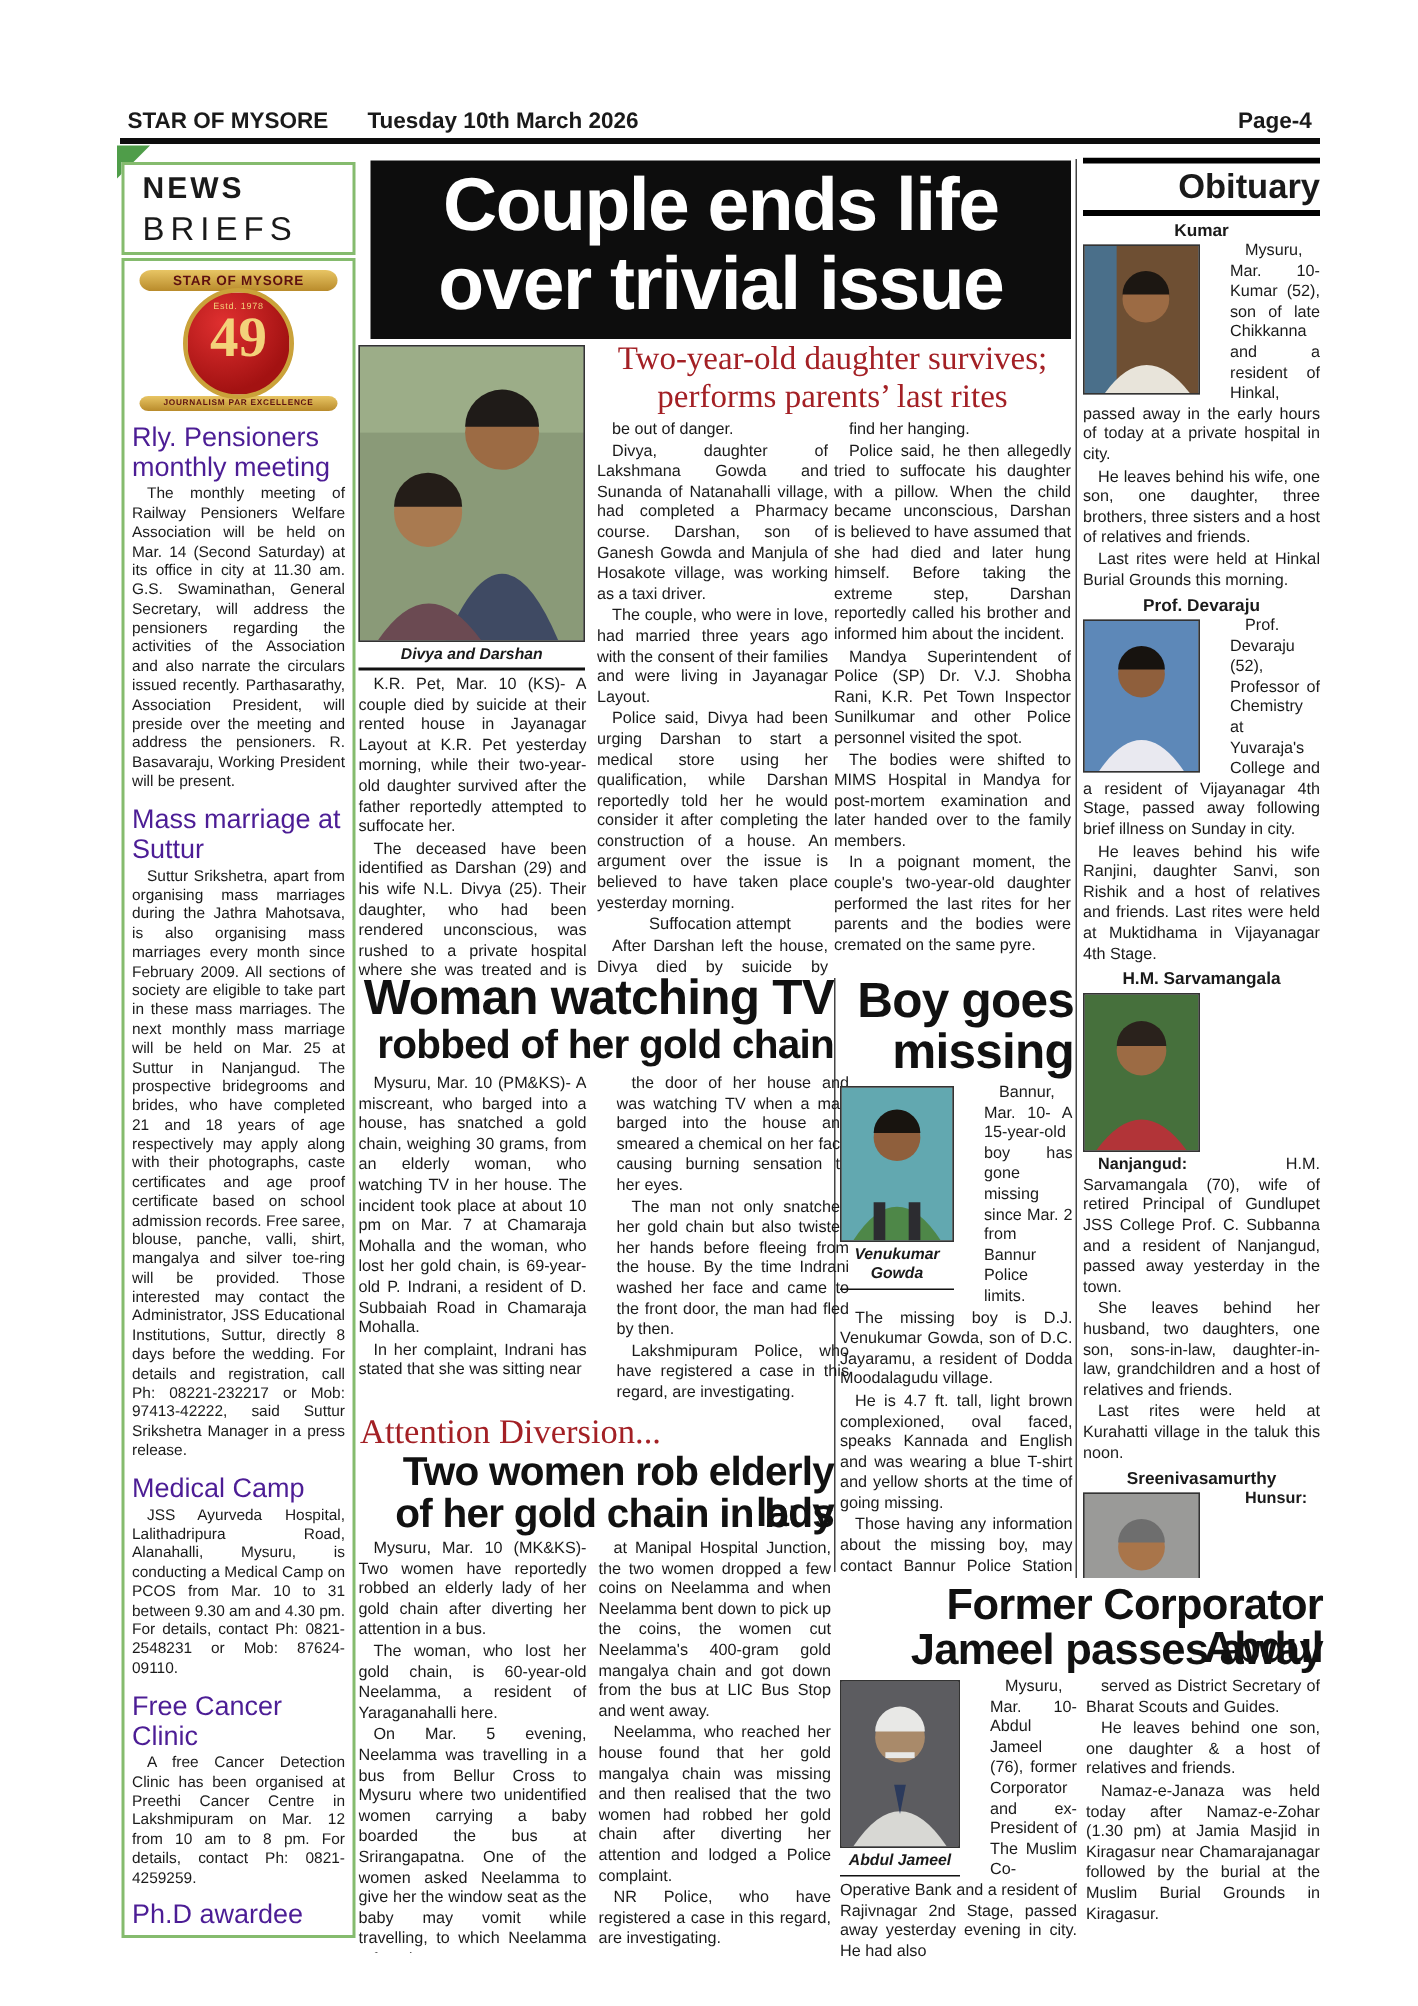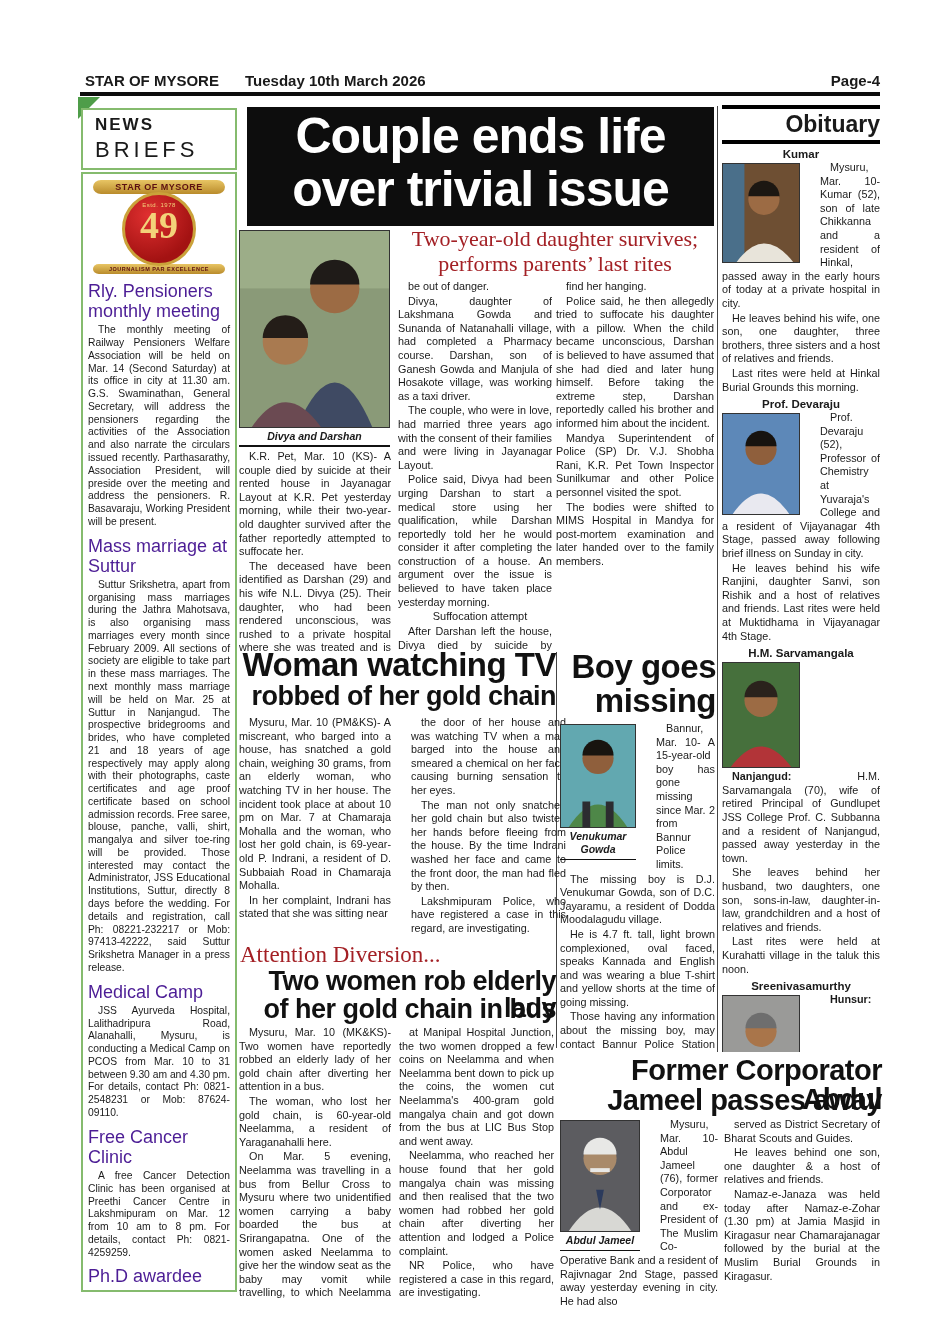--- a/index.html
+++ b/index.html
@@ -2,27 +2,27 @@
 <html><head>
 <meta charset="utf-8">
 <style>
   *{margin:0;padding:0;box-sizing:border-box}
   html,body{width:945px;background:#fff}
   body{height:1337px;position:relative;font-family:"Liberation Sans","DejaVu Sans",sans-serif;color:#1a1a1a;overflow:hidden}
   .abs{position:absolute}
   
   .mast-left{left:85px;top:72px;font-size:15px;font-weight:bold}
   .mast-date{left:245px;top:72px;font-size:15px;font-weight:bold}
-  .mast-page{left:820px;top:72px;width:60px;text-align:right;font-size:15px;font-weight:bold}
+  .mast-page{left:820px;top:72px;width:60px;text-align:center;font-size:15px;font-weight:bold}
   .mast-rule{left:80px;top:92px;width:800px;height:4px;background:#0d0d0d}
   .vrule{position:absolute;width:1px;background:#444}
   
   .nb-corner{left:78px;top:97px;width:0;height:0;border-top:22px solid #4f9d49;border-right:22px solid transparent}
   .nb-title-box{left:81px;top:108px;width:156px;height:62px;border:2px solid #85bb6e;background:#fff;padding:5px 12px}
-  .nb-news{font-size:17px;font-weight:bold;letter-spacing:2px}
+  .nb-news{font-size:20px;font-weight:bold;letter-spacing:2px}
   .nb-briefs{font-size:22px;letter-spacing:4px;margin-top:2px}
   .nb-main-box{left:81px;top:172px;width:156px;height:1120px;border:2px solid #85bb6e;background:#fff;padding:4px 5px;overflow:hidden}
   .logo{width:132px;margin:2px auto 6px;text-align:center}
   .logo-ribbon{background:linear-gradient(#e8c564,#b98b2b);color:#5d1010;font-weight:bold;font-size:9px;border-radius:8px/7px;padding:2px 0;letter-spacing:.5px}
   .logo-circle{width:74px;height:74px;margin:-2px auto;border-radius:50%;background:radial-gradient(circle at 35% 30%,#e03030,#a31212 70%);border:3px solid #caa23a;color:#f3d27a;position:relative;z-index:1}
   .logo-estd{font-size:6px;padding-top:7px;letter-spacing:.5px}
   .logo-num{font-family:"Liberation Serif","DejaVu Serif",serif;font-size:38px;font-weight:bold;line-height:.9}
   .logo-ribbon.bt{font-size:5.5px;border-radius:7px/6px}
   .brief h3{font-size:18px;font-weight:400;line-height:1.12;margin:7px 0 3px;color:#4c1d95}
   .brief .bbody{font-size:10.3px;line-height:1.24;text-align:justify}
@@ -160,20 +160,21 @@
     <p>The couple, who were in love, had married three years ago with the consent of their families and were living in Jayanagar Layout.</p>
     <p>Police said, Divya had been urging Darshan to start a medical store using her qualification, while Darshan reportedly told her he would consider it after completing the construction of a house. An argument over the issue is believed to have taken place yesterday morning.</p>
     <p class="subhead">Suffocation attempt</p>
     <p>After Darshan left the house, Divya died by suicide by hanging. When Darshan returned home later, he was shocked to</p>
   </div>
 <div class="col" style="left:556px;top:280px;width:158px;height:372px">
     <p>find her hanging.</p>
     <p>Police said, he then allegedly tried to suffocate his daughter with a pillow. When the child became unconscious, Darshan is believed to have assumed that she had died and later hung himself. Before taking the extreme step, Darshan reportedly called his brother and informed him about the incident.</p>
     <p>Mandya Superintendent of Police (SP) Dr. V.J. Shobha Rani, K.R. Pet Town Inspector Sunilkumar and other Police personnel visited the spot.</p>
     <p>The bodies were shifted to MIMS Hospital in Mandya for post-mortem examination and later handed over to the family members.</p>
+    <p>In a poignant moment, the couple's two-year-old daughter performed the last rites for her parents and the bodies were cremated on the same pyre.</p>
   </div>
 
 <div class="h2 wtv1">Woman watching TV</div>
 <div class="h2 wtv2">robbed of her gold chain</div>
 <div class="col" style="left:239px;top:716px;width:152px;height:226px">
     <p>Mysuru, Mar. 10 (PM&amp;KS)- A miscreant, who barged into a house, has snatched a gold chain, weighing 30 grams, from an elderly woman, who watching TV in her house. The incident took place at about 10 pm on Mar. 7 at Chamaraja Mohalla and the woman, who lost her gold chain, is 69-year-old P. Indrani, a resident of D. Subbaiah Road in Chamaraja Mohalla.</p>
     <p>In her complaint, Indrani has stated that she was sitting near</p>
   </div>
 <div class="col" style="left:411px;top:716px;width:155px;height:226px">
     <p>the door of her house and was watching TV when a man barged into the house and smeared a chemical on her face causing burning sensation to her eyes.</p>

